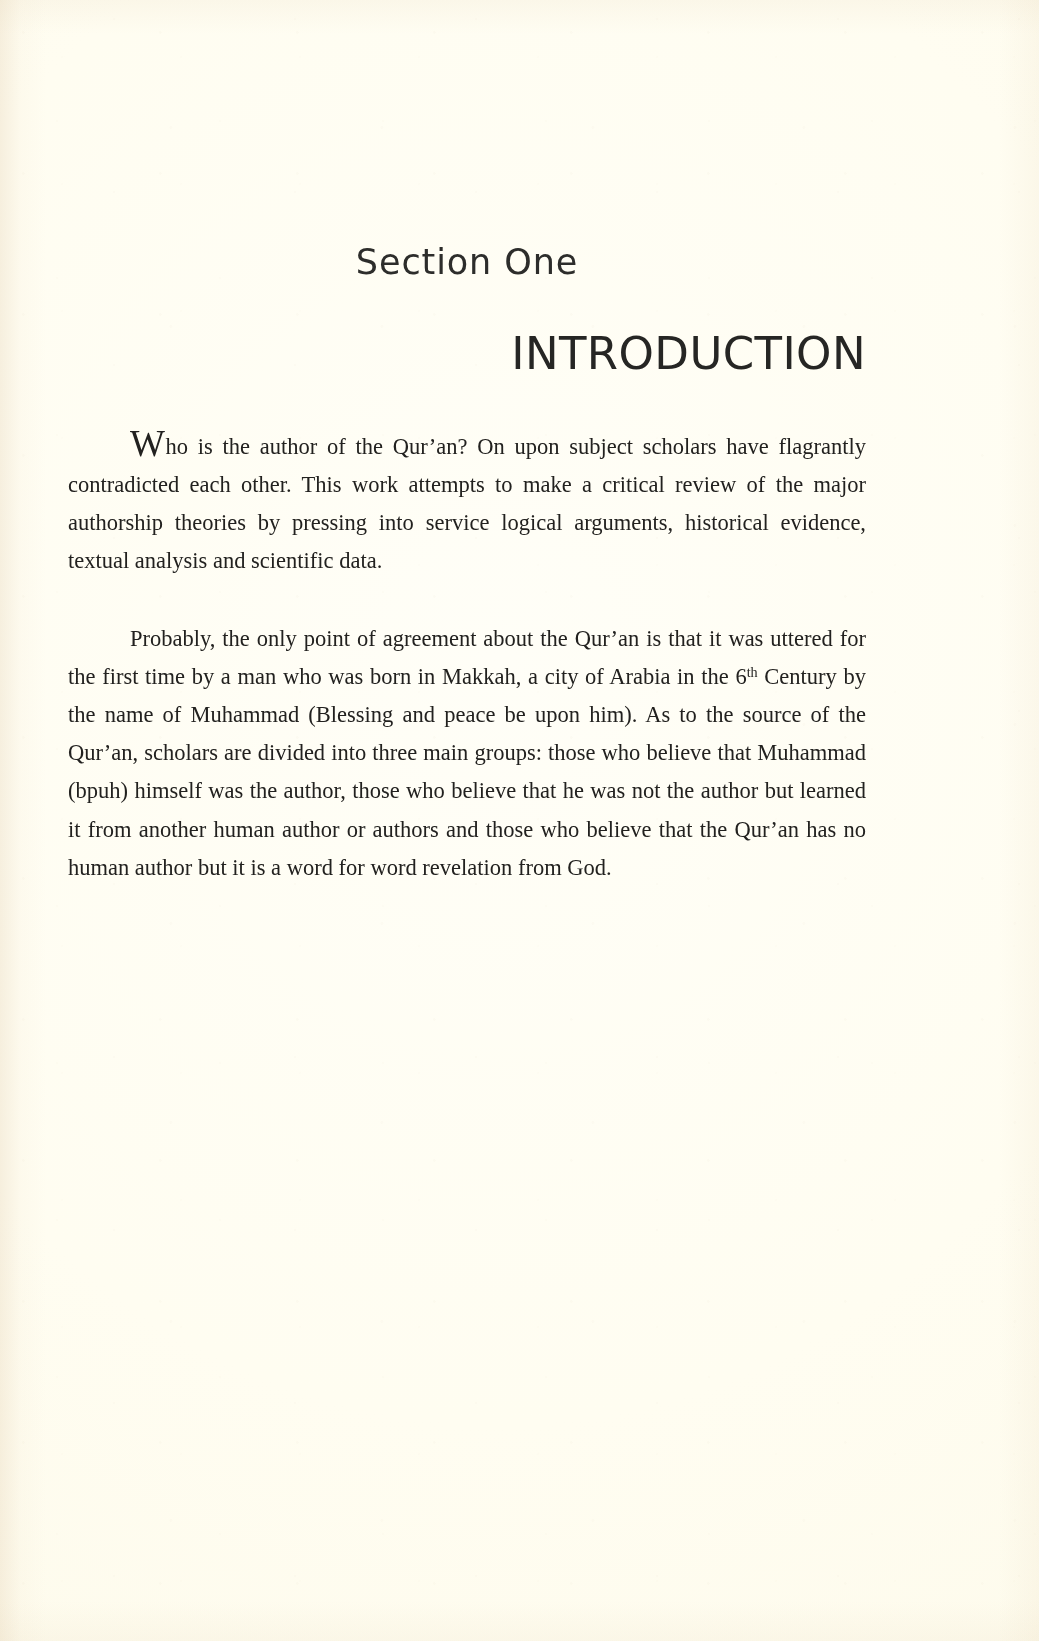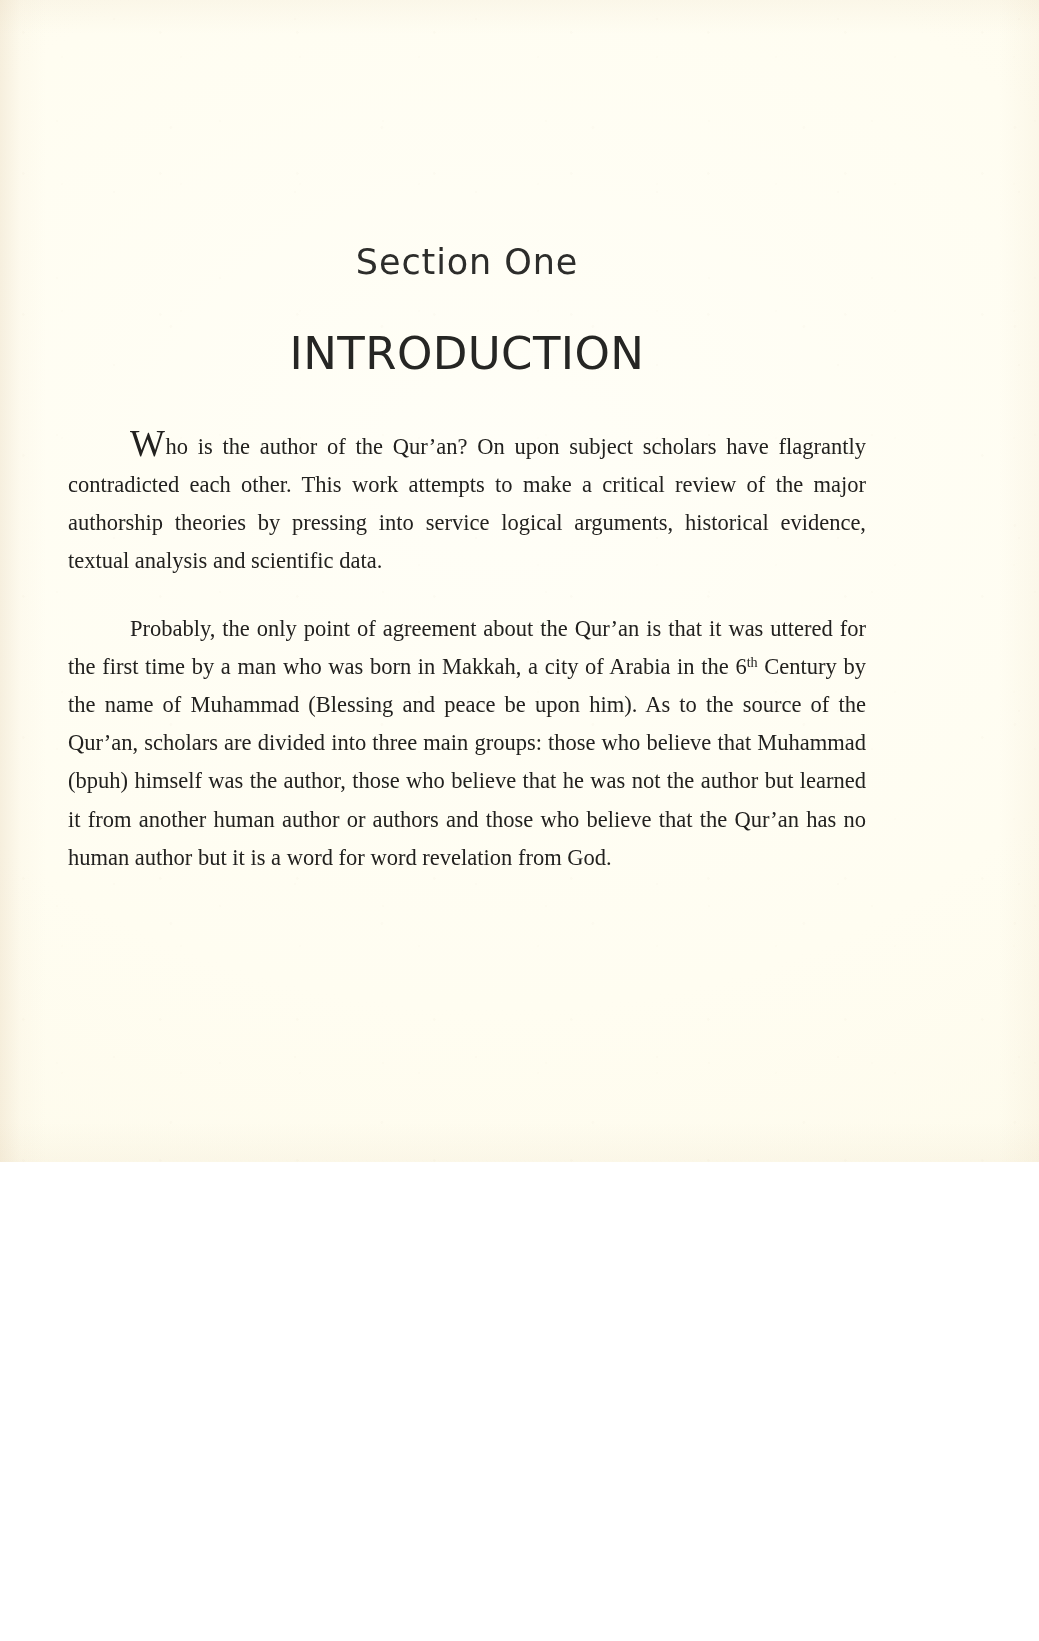--- a/index.html
+++ b/index.html
@@ -6,21 +6,21 @@
     margin: 0;
     padding: 0;
     background: #ffffff;
   }
   body {
     font-family: "Liberation Serif", "DejaVu Serif", serif;
   }
   .page {
     position: relative;
     width: 1039px;
-    height: 1162px;
+    height: 1641px;
     overflow: hidden;
     background:
       radial-gradient(ellipse 120% 85% at 48% 40%, #fffef7 0%, #fffdf1 55%, #fdfaea 100%);
     box-sizing: border-box;
   }
   
   .scan-edge-left {
     position: absolute;
     top: 0; left: 0;
     width: 46px; height: 100%;
@@ -67,42 +67,42 @@
     padding-top: 243px;
     line-height: 1.1;
   }
 
   .chapter-heading {
     font-family: "DejaVu Sans", "Liberation Sans", sans-serif;
     font-size: 45px;
     font-weight: 400;
     letter-spacing: 0.4px;
     color: #262624;
-    text-align: center;
+    text-align: right;
     margin: 0;
     padding-top: 48px;
     line-height: 1.05;
   }
 
   .body-block {
     margin-top: 50px;
   }
 
   p.para {
     margin: 0;
     font-size: 22.5px;
     line-height: 38.2px;
     color: #22211f;
     text-align: justify;
     text-justify: inter-word;
     text-indent: 62px;
     hyphens: none;
   }
   p.para + p.para {
-    margin-top: 29px;
+    margin-top: 39px;
   }
 
   .dropcap {
     font-size: 37px;
     line-height: 0.9;
     vertical-align: -2px;
     letter-spacing: 0.5px;
   }
 
   sup.ord {

